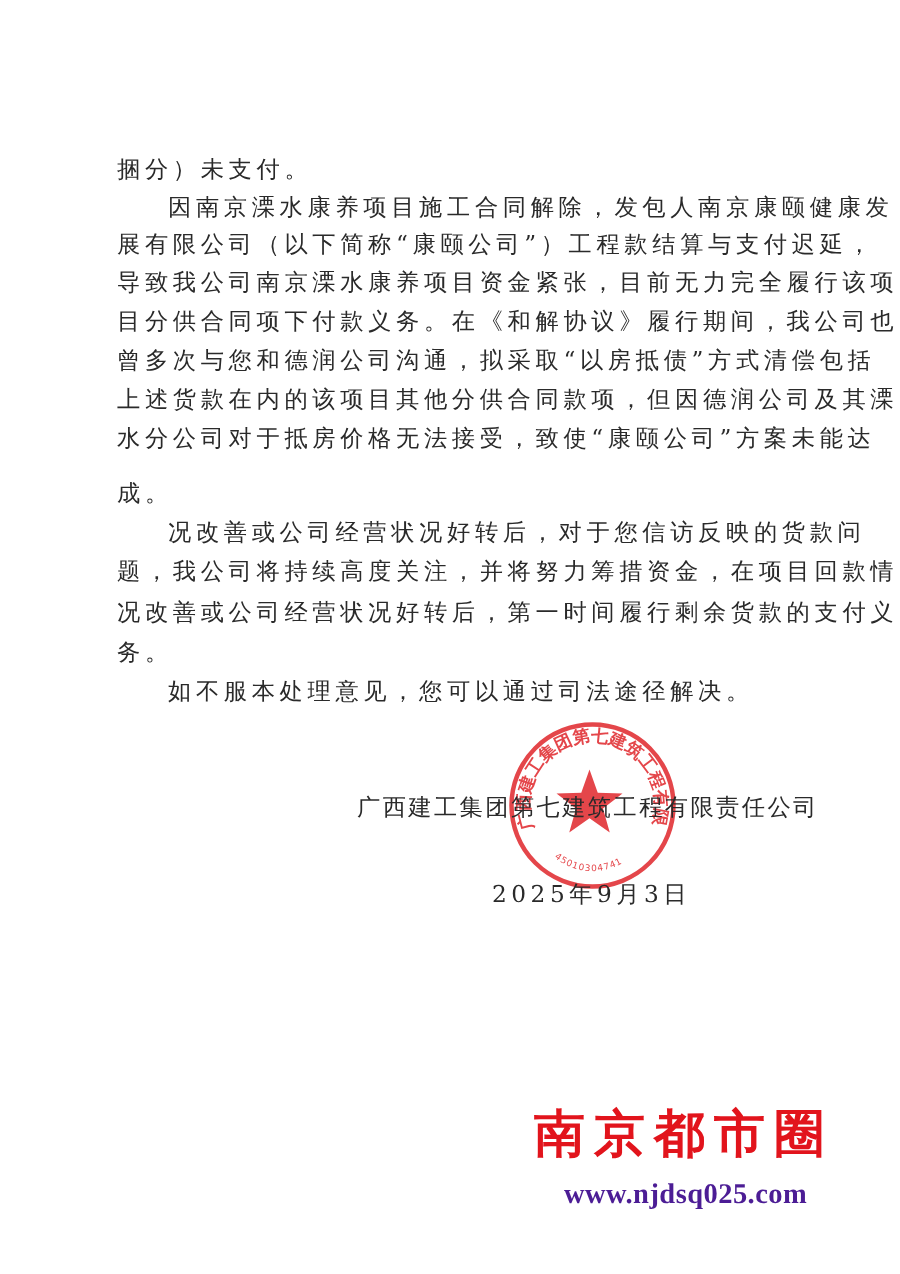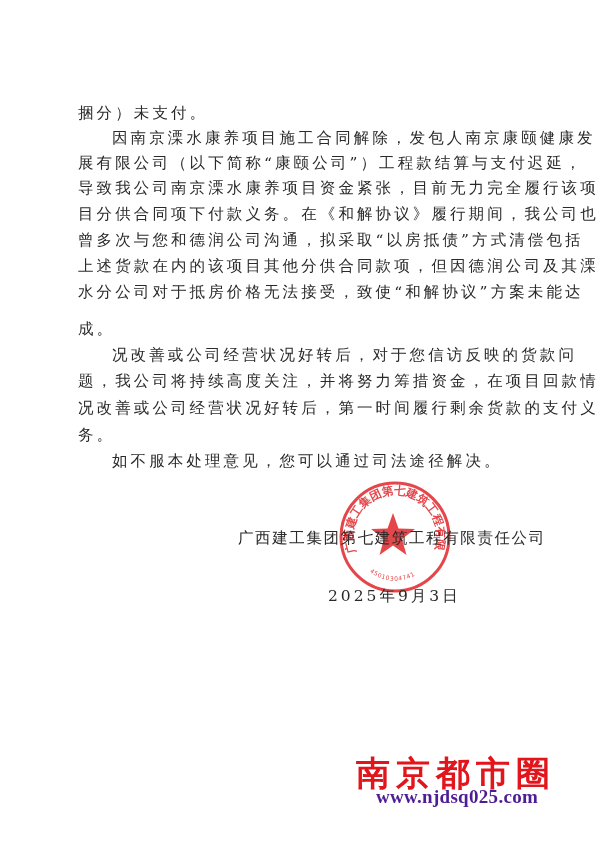--- a/index.html
+++ b/index.html
@@ -14,41 +14,41 @@
     .line.indent { left: 112px; width: 422px; }
     .sig {
       position: absolute; font-family: "DejaVu Serif", "Liberation Serif", serif;
       font-size: 15.5px; color: #2a2a2a; white-space: nowrap; letter-spacing: 1.6px;
       line-height: 20px;
     }
     .seal { position: absolute; left: 338px; top: 480px; width: 114px; height: 114px; opacity: 0.85; }
     .watermark-cn {
       position: absolute; left: 356px; top: 736px; width: 226px; height: 40px;
       font-family: "DejaVu Serif", "Liberation Serif", serif; font-size: 34px; line-height: 40px;
-      color: #e2141c; letter-spacing: 6px; white-space: nowrap; font-weight: bold; margin-top: 17px;
+      color: #e2141c; letter-spacing: 6px; white-space: nowrap; font-weight: bold;
     }
     .watermark-url {
       position: absolute; left: 376px; top: 786px;
       font-family: "Liberation Serif", "DejaVu Serif", serif; font-size: 19px; font-weight: bold;
       color: #4c1d95; white-space: nowrap; letter-spacing: 0.3px;
     }
   </style>
 </head>
 <body>
 
 <div class="page">
 
   <div class="line" style="top:103px">捆分）未支付。</div>
   <div class="line indent" style="top:128px">因南京溧水康养项目施工合同解除，发包人南京康颐健康发</div>
   <div class="line" style="top:153px">展有限公司（以下简称“康颐公司”）工程款结算与支付迟延，</div>
   <div class="line" style="top:178px">导致我公司南京溧水康养项目资金紧张，目前无力完全履行该项</div>
   <div class="line" style="top:230px">曾多次与您和德润公司沟通，拟采取“以房抵债”方式清偿包括</div>
   <div class="line" style="top:204px">目分供合同项下付款义务。在《和解协议》履行期间，我公司也</div>
   <div class="line" style="top:256px">上述货款在内的该项目其他分供合同款项，但因德润公司及其溧</div>
-  <div class="line" style="top:282px">水分公司对于抵房价格无法接受，致使“和解协议”方案未能达</div>
+  <div class="line" style="top:282px">水分公司对于抵房价格无法接受，致使“康颐公司”方案未能达</div>
   <div class="line" style="top:319px">成。</div>
   <div class="line indent" style="top:345px">况改善或公司经营状况好转后，对于您信访反映的货款问</div>
   <div class="line" style="top:371px">题，我公司将持续高度关注，并将努力筹措资金，在项目回款情</div>
   <div class="line" style="top:398px">况改善或公司经营状况好转后，第一时间履行剩余货款的支付义</div>
   <div class="line" style="top:425px">务。</div>
   <div class="line indent" style="top:451px">如不服本处理意见，您可以通过司法途径解决。</div>
 
   <svg class="seal" viewBox="0 0 114 114">
     <defs>
       <path id="sealArc" d="M 18 72 A 42 42 0 1 1 96 72" fill="none"></path>

